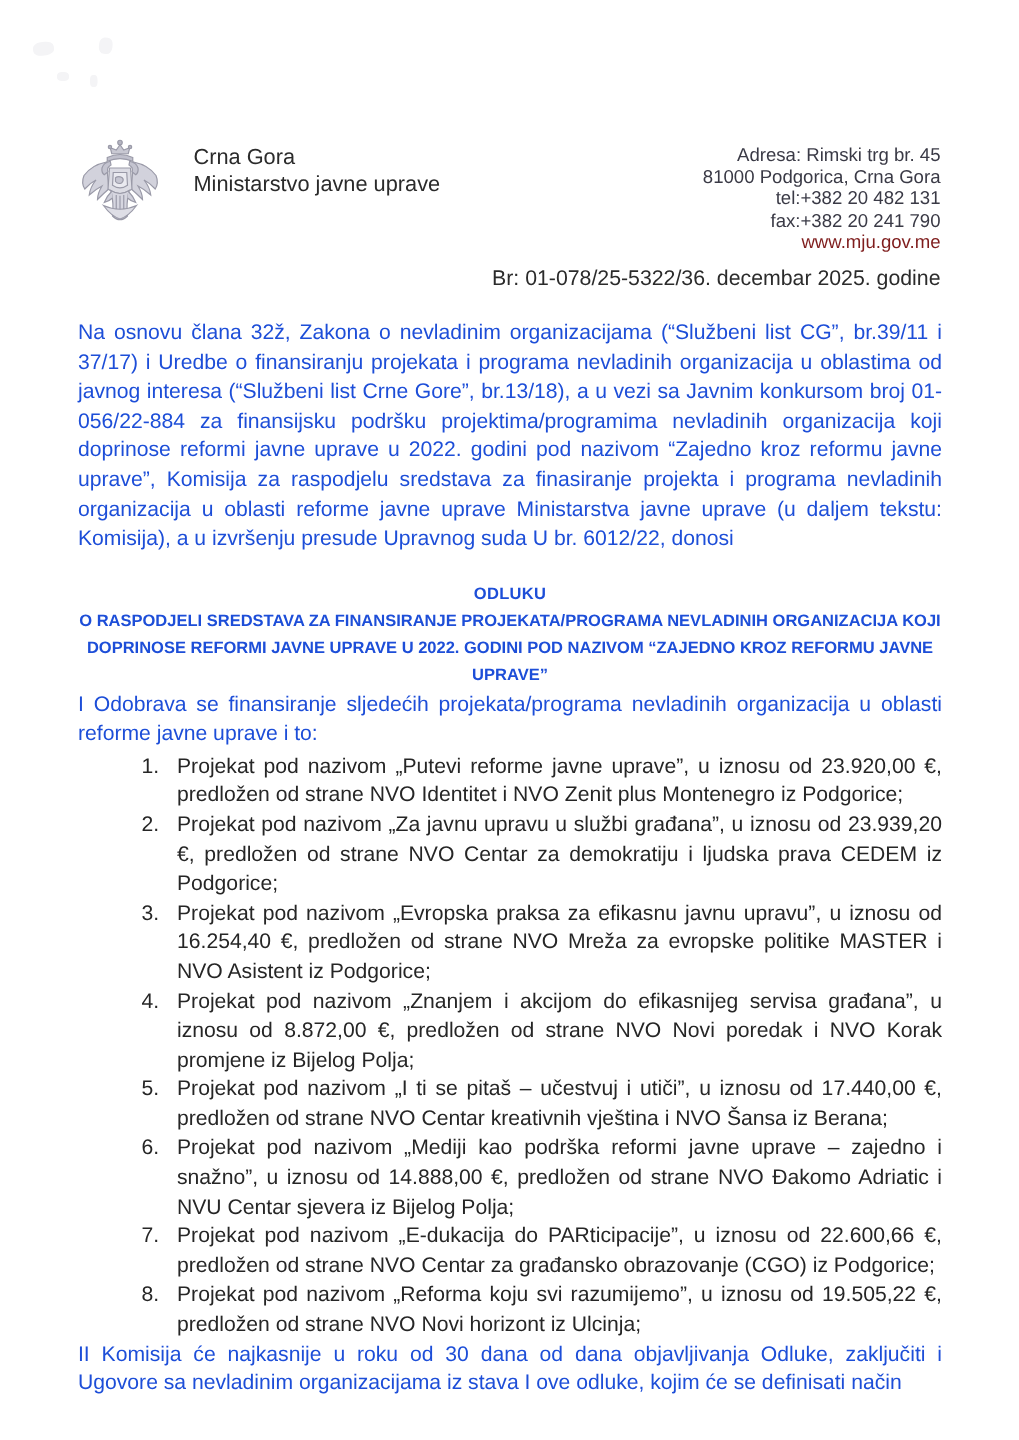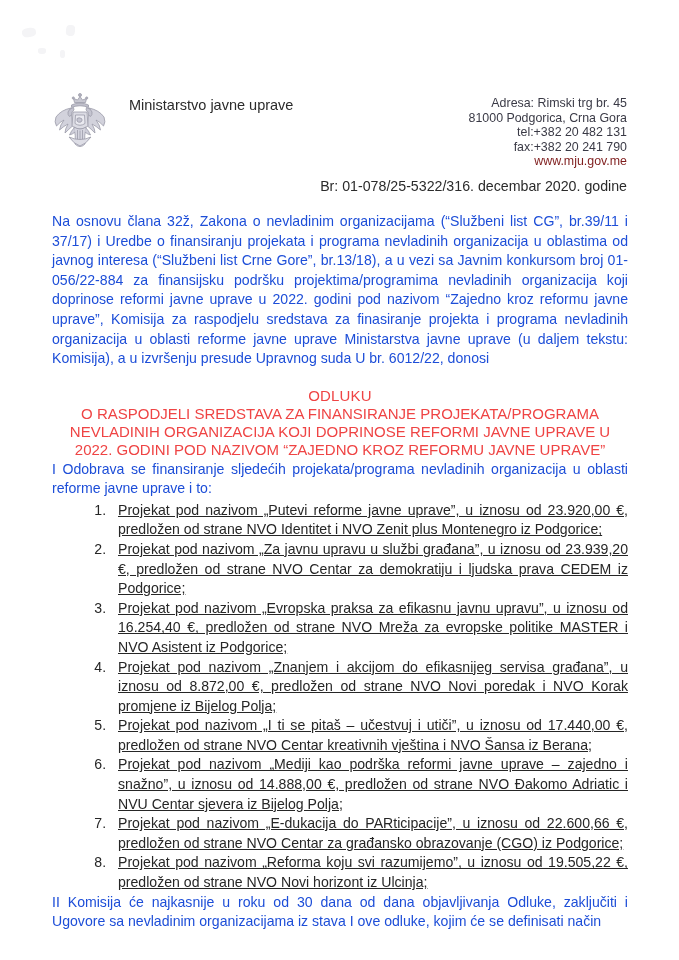--- a/index.html
+++ b/index.html
@@ -101,36 +101,35 @@
     font-size: 14.1px;
     line-height: 19.6px;
     text-align: justify;
     text-justify: inter-word;
     color: #1d4ed8;
   }
 
   .title-block {
     margin-top: 18px;
     text-align: center;
-    font-weight: normal;
-    font-size: 15px;
+    font-weight: bold;
+    font-size: 11px;
     line-height: 18.2px;
-    color: #ef4444;
+    color: #1d4ed8;
   }
   .title-block .odluku { letter-spacing: 0.2px; }
   .title-block .odluku-sub { display: block; }
 
   .para-one { margin-top: 19px; }
 
   ol.projects {
     margin: 2px 0 0 0;
     padding: 0 0 0 58px;
     list-style-position: outside;
     list-style-type: decimal;
-    text-decoration: underline;
   }
   ol.projects > li {
     font-size: 14.1px;
     line-height: 19.6px;
     text-align: justify;
     text-justify: inter-word;
     color: #262626;
     padding-left: 8px;
     margin: 0;
   }
@@ -182,35 +181,36 @@
 
           <path d="M23.5 35.5 Q20 39 18.5 43 Q22 42 24 40" fill="#cfcfda"></path>
           <path d="M34.5 35.5 Q38 39 39.5 43 Q36 42 34 40" fill="#cfcfda"></path>
 
           <path d="M18 45 Q29 50 40 45 Q35 52 29 54 Q23 52 18 45 Z" fill="#dedee6"></path>
         </g>
       </svg>
     </div>
 
     <div class="org-names">
+      <div>Crna Gora</div>
       <div>Ministarstvo javne uprave</div>
     </div>
 
     <div class="contact-block">
       <div>Adresa: Rimski trg br. 45</div>
       <div>81000 Podgorica, Crna Gora</div>
       <div>tel:+382 20 482 131</div>
       <div>fax:+382 20 241 790</div>
       <div class="www">www.mju.gov.me</div>
     </div>
   </div>
 
   <div class="refline">
     <span>Br: 01-078/25-5322/3</span>
-    <span>16. decembar 2020. godine</span>
+    <span>6. decembar 2025. godine</span>
   </div>
 
   <div class="content">
 
     <p class="para">Na osnovu člana 32ž, Zakona o nevladinim organizacijama (“Službeni list CG”, br.39/11 i 37/17) i Uredbe o finansiranju projekata i programa nevladinih organizacija u oblastima od javnog interesa (“Službeni list Crne Gore”, br.13/18), a u vezi sa Javnim konkursom broj 01-056/22-884 za finansijsku podršku projektima/programima nevladinih organizacija koji doprinose reformi javne uprave u 2022. godini pod nazivom “Zajedno kroz reformu javne uprave”,   Komisija za raspodjelu sredstava za finasiranje projekta i programa nevladinih organizacija u oblasti reforme javne uprave Ministarstva javne uprave (u daljem tekstu: Komisija), a u izvršenju presude Upravnog suda U br. 6012/22, donosi</p>
 
     <div class="title-block">
       <div class="odluku">ODLUKU</div>
       <div class="odluku-sub">O RASPODJELI SREDSTAVA ZA FINANSIRANJE PROJEKATA/PROGRAMA NEVLADINIH ORGANIZACIJA KOJI DOPRINOSE REFORMI JAVNE UPRAVE U 2022. GODINI POD NAZIVOM “ZAJEDNO KROZ REFORMU JAVNE UPRAVE”</div>
     </div>

